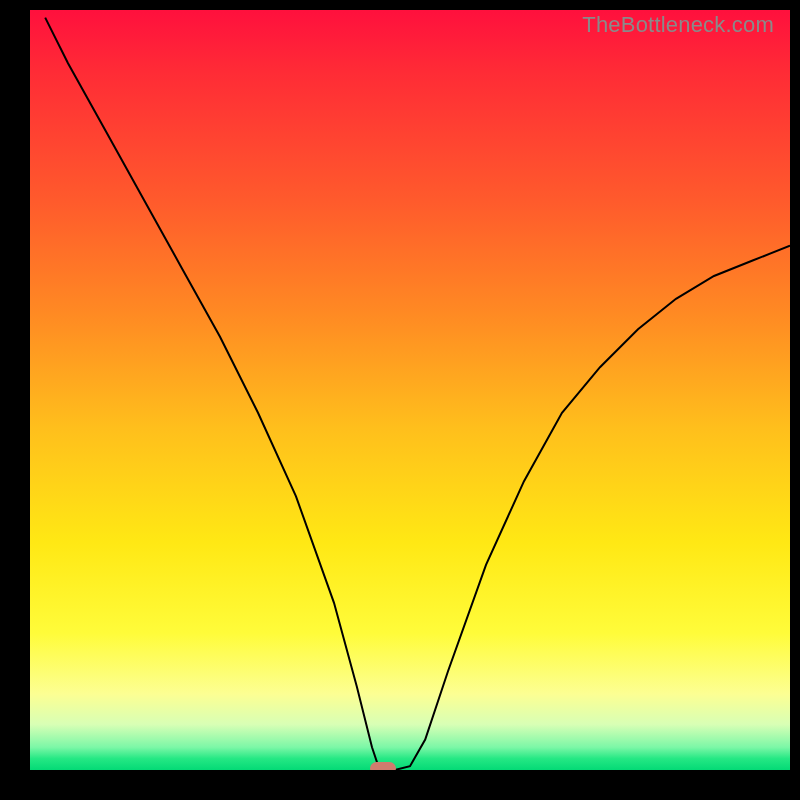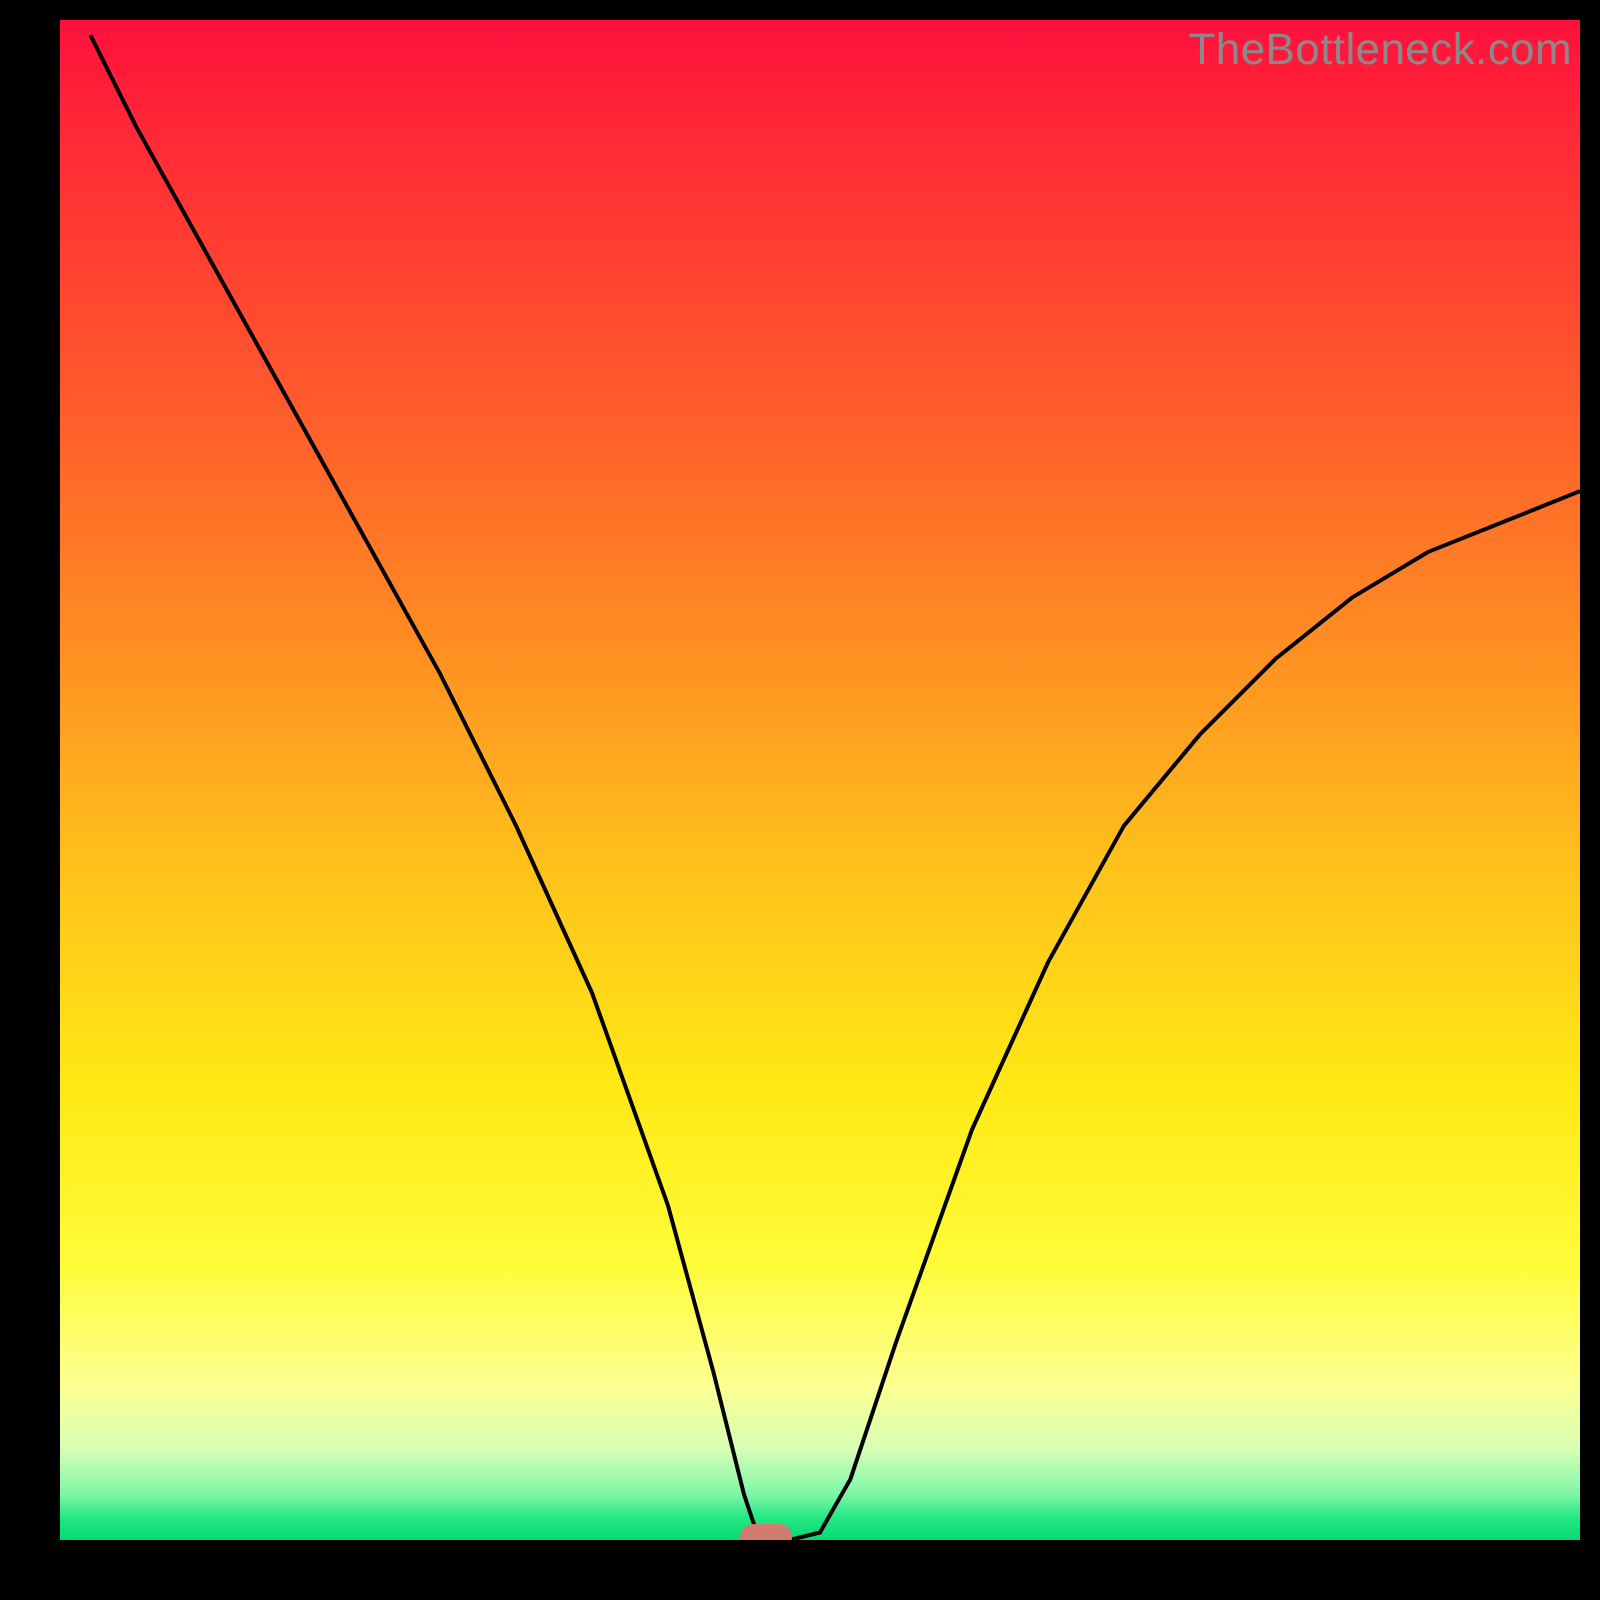--- a/index.html
+++ b/index.html
@@ -58,21 +58,21 @@
   .bottom-marker {
     position: absolute;
     width: 26px;
     height: 13px;
     background: #d07c6e;
     border-radius: 7px;
   }
   .watermark {
     position: absolute;
     top: 12px;
-    right: 14px;
+    right: 26px;
     color: #8a8a8a;
     font-family: Arial, Helvetica, sans-serif;
     font-size: 22px;
     letter-spacing: 0.2px;
     user-select: none;
   }
 </style>
 </head>
 <body>
 

